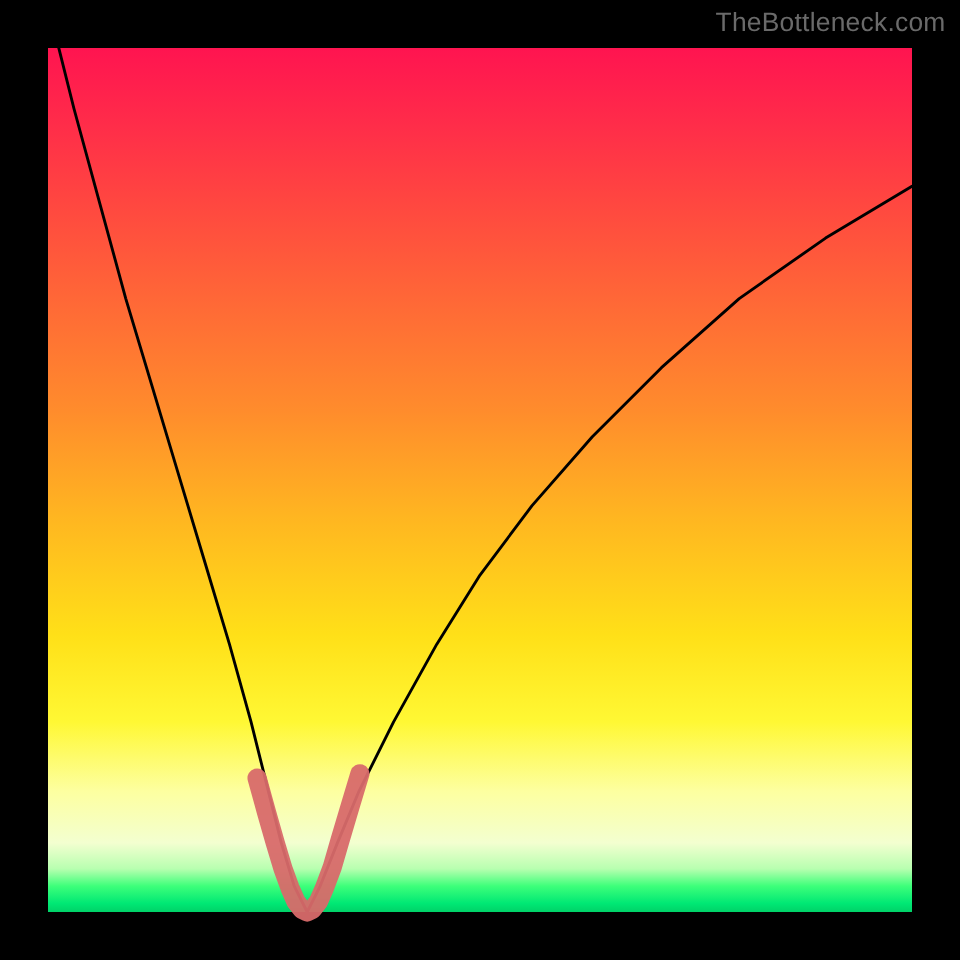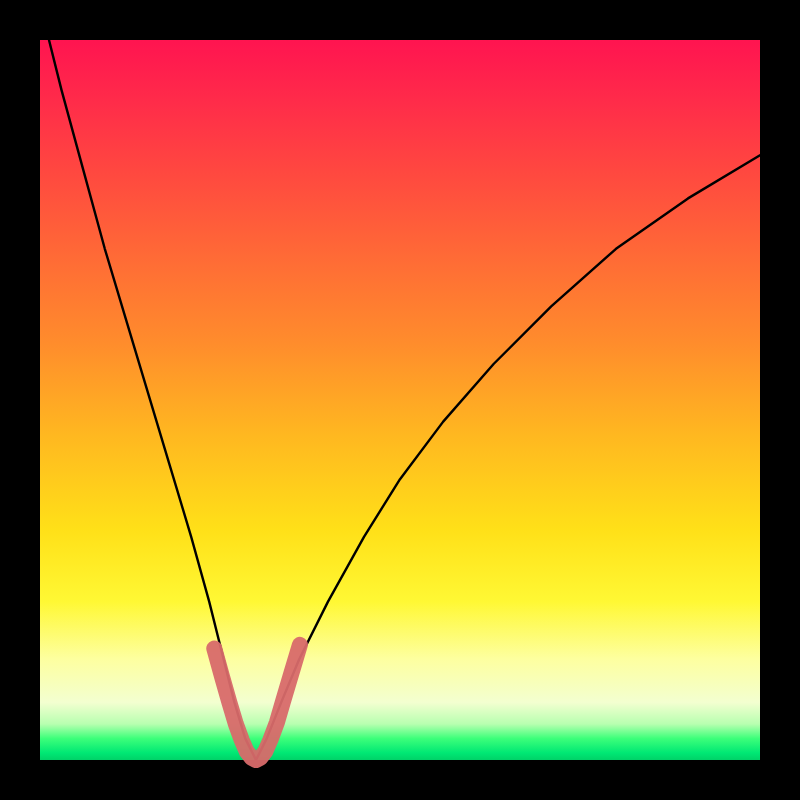--- a/index.html
+++ b/index.html
@@ -57,20 +57,21 @@
     top: 0;
     width: 720px;
     height: 720px;
     overflow: visible;
   }
 </style>
 </head>
 <body>
 
 <div class="frame">
+  <div class="watermark">TheBottleneck.com</div>
 
   <div class="plot-area">
     <svg class="curve" viewBox="0 0 720 720" preserveAspectRatio="none">
       <g id="curve-main">
           <path d="M0.00 -36.00 L21.60 50.40 L43.20 129.60 L64.80 208.80 L86.40 280.80 L108.00 352.80 L129.60 424.80 L151.20 496.80 L169.20 561.60 L183.60 619.20 L194.40 662.40 L205.20 698.40 L216.00 720.00 L226.80 698.40 L241.20 662.40 L259.20 619.20 L288.00 561.60 L324.00 496.80 L360.00 439.20 L403.20 381.60 L453.60 324.00 L511.20 266.40 L576.00 208.80 L648.00 158.40 L720.00 115.20" fill="none" stroke="#000000" stroke-width="2.4" stroke-linecap="round" stroke-linejoin="round"></path>
         </g>
       <g id="curve-highlight">
           <path d="M174.24 608.40 L182.16 637.20 L189.36 662.40 L195.84 684.00 L201.60 699.84 L206.64 711.36 L211.68 717.84 L216.00 720.00 L220.32 717.84 L225.36 711.36 L230.40 699.84 L236.88 682.56 L243.36 660.24 L251.28 633.60 L259.92 604.80" fill="none" stroke="#d86a6a" stroke-width="16" stroke-linecap="round" stroke-linejoin="round" opacity="0.95"></path>
         </g>
     </svg>

